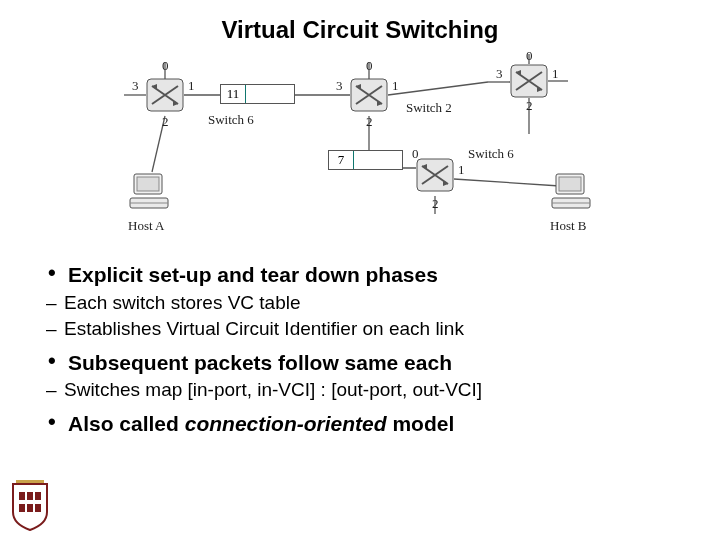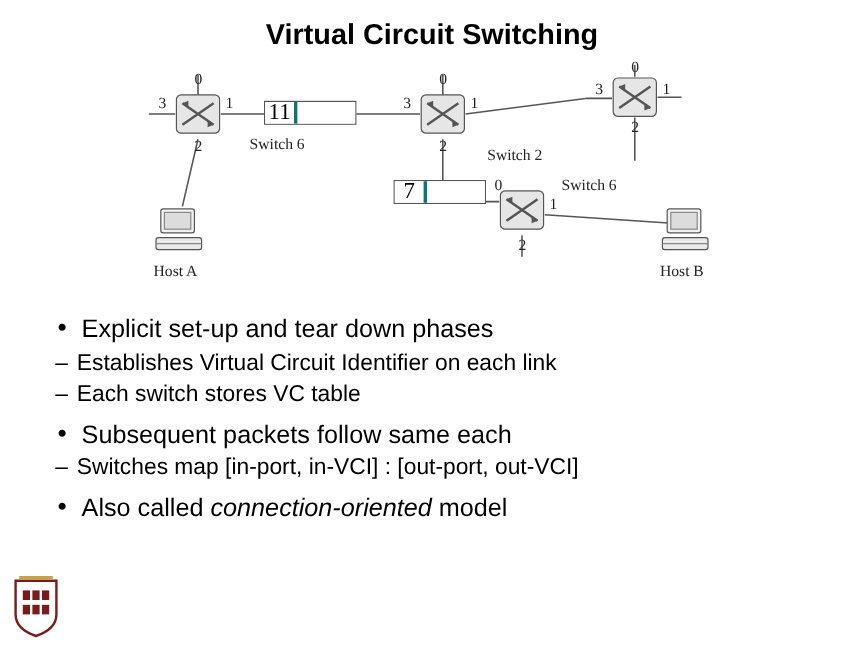--- a/index.html
+++ b/index.html
@@ -38,24 +38,24 @@
   .cellbox {
     position: absolute;
     height: 18px;
     border: 1px solid #555;
     background: #fff;
     display: flex;
     flex-direction: row;
   }
   .cellbox .hdr {
     width: 24px;
-    border-right: 3px solid #0f766e;
+    border-right: 1px solid #0f766e;
     text-align: center;
     font-family: "Times New Roman", Times, serif;
-    font-size: 19px;
+    font-size: 13px;
     line-height: 18px;
     background: #fff;
   }
   .cellbox .pay {
     width: 48px;
     background: #fff;
   }
   .switch {
     position: absolute;
     width: 38px;
@@ -69,21 +69,21 @@
   }
   .host svg { width: 42px; height: 42px; display: block; }
 
   .content {
     margin: 18px 46px 0 46px;
     font-size: 21px;
     line-height: 1.28;
   }
   .content ul { list-style: none; padding: 0; margin: 0; }
   .lvl1 {
-    font-weight: normal;
+    font-weight: bold;
     margin: 8px 0 2px 0;
     padding-left: 22px;
     position: relative;
   }
   .lvl1::before {
     content: "•";
     position: absolute;
     left: 2px;
     top: 0;
     font-size: 22px;
@@ -172,21 +172,21 @@
       <rect x="1" y="1" width="36" height="32" rx="4" fill="#e6e6e6" stroke="#555"></rect>
       <path d="M6 8 L32 26 M32 8 L6 26" stroke="#555" stroke-width="2" fill="none"></path>
       <polygon points="32,26 27,22 27,28" fill="#555"></polygon>
       <polygon points="6,8 11,6 11,12" fill="#555"></polygon>
     </svg>
   </div>
   <div class="lbl portnum" style="left:286px; top:4px;">0</div>
   <div class="lbl portnum" style="left:312px; top:24px;">1</div>
   <div class="lbl portnum" style="left:286px; top:60px;">2</div>
   <div class="lbl portnum" style="left:256px; top:24px;">3</div>
-  <div class="lbl switchlbl" style="left:326px; top:67px;">Switch 2</div>
+  <div class="lbl switchlbl" style="left:326px; top:46px;">Switch 2</div>
 
   <div class="switch" style="left:336px; top:104px;">
     <svg viewBox="0 0 38 34">
       <rect x="1" y="1" width="36" height="32" rx="4" fill="#e6e6e6" stroke="#555"></rect>
       <path d="M6 8 L32 26 M32 8 L6 26" stroke="#555" stroke-width="2" fill="none"></path>
       <polygon points="32,26 27,22 27,28" fill="#555"></polygon>
       <polygon points="6,8 11,6 11,12" fill="#555"></polygon>
     </svg>
   </div>
   <div class="lbl portnum" style="left:332px; top:92px;">0</div>
@@ -234,22 +234,22 @@
       <line x1="2" y1="31" x2="40" y2="31" stroke="#888"></line>
     </svg>
   </div>
   <div class="lbl hostlbl" style="left:470px; top:164px;">Host B</div>
 </div>
 
 <div class="content">
   <ul>
     <li class="lvl1">Explicit set-up and tear down phases</li>
     <ul class="sub">
+      <li>Each switch stores VC table</li>
       <li>Establishes Virtual Circuit Identifier on each link</li>
-      <li>Each switch stores VC table</li>
     </ul>
     <li class="lvl1">Subsequent packets follow same each</li>
     <ul class="sub">
       <li>Switches map [in-port, in-VCI] : [out-port, out-VCI]</li>
     </ul>
     <li class="lvl1 withem">
       <span>Also called </span><em><span>connection-oriented</span></em><span> model</span>
     </li>
   </ul>
 </div>

